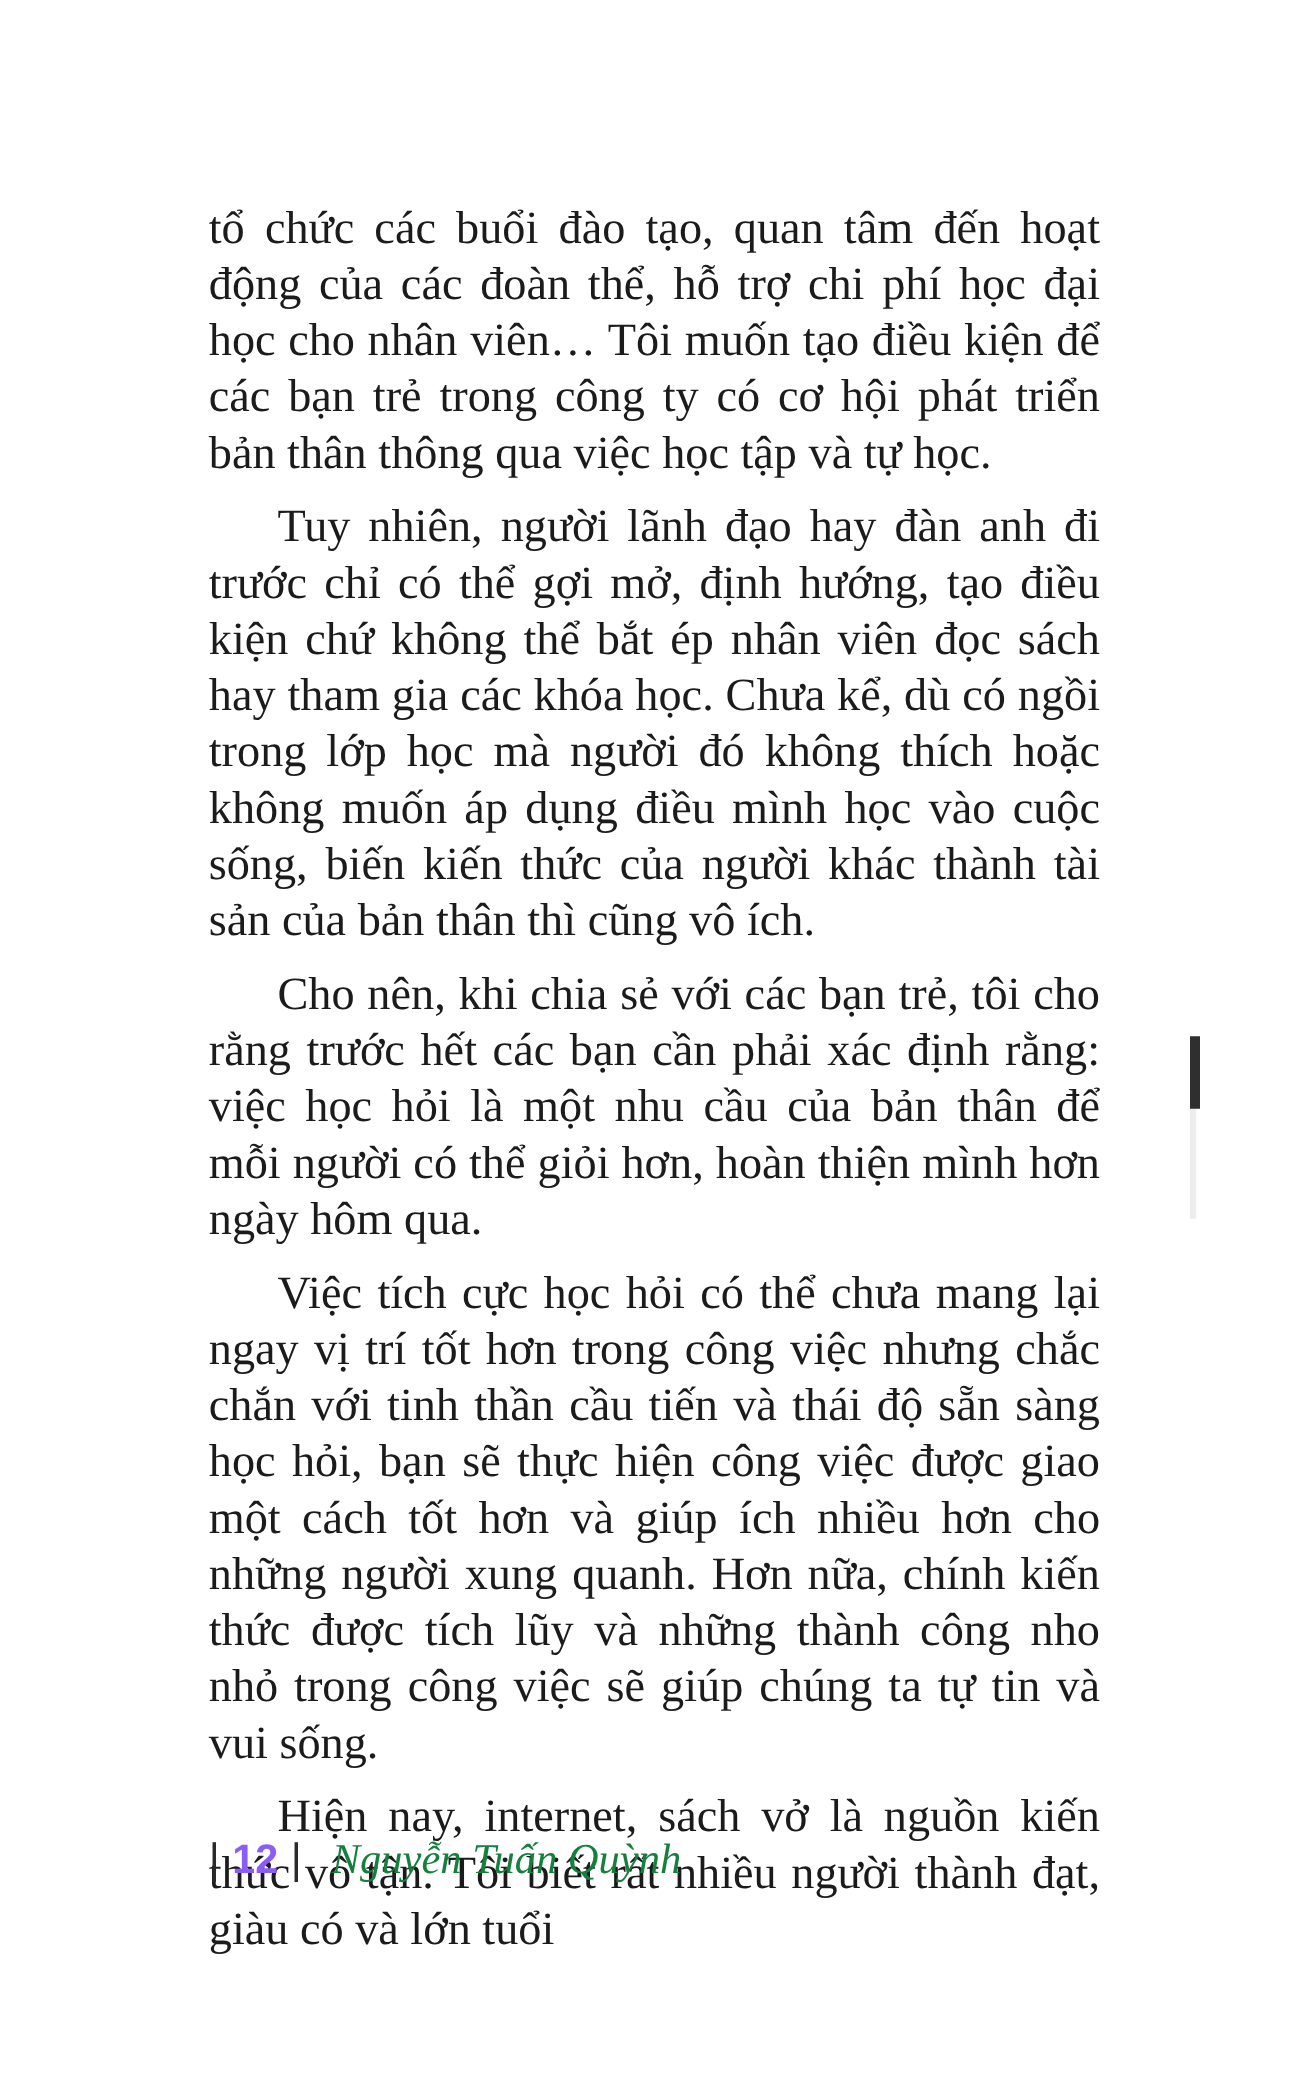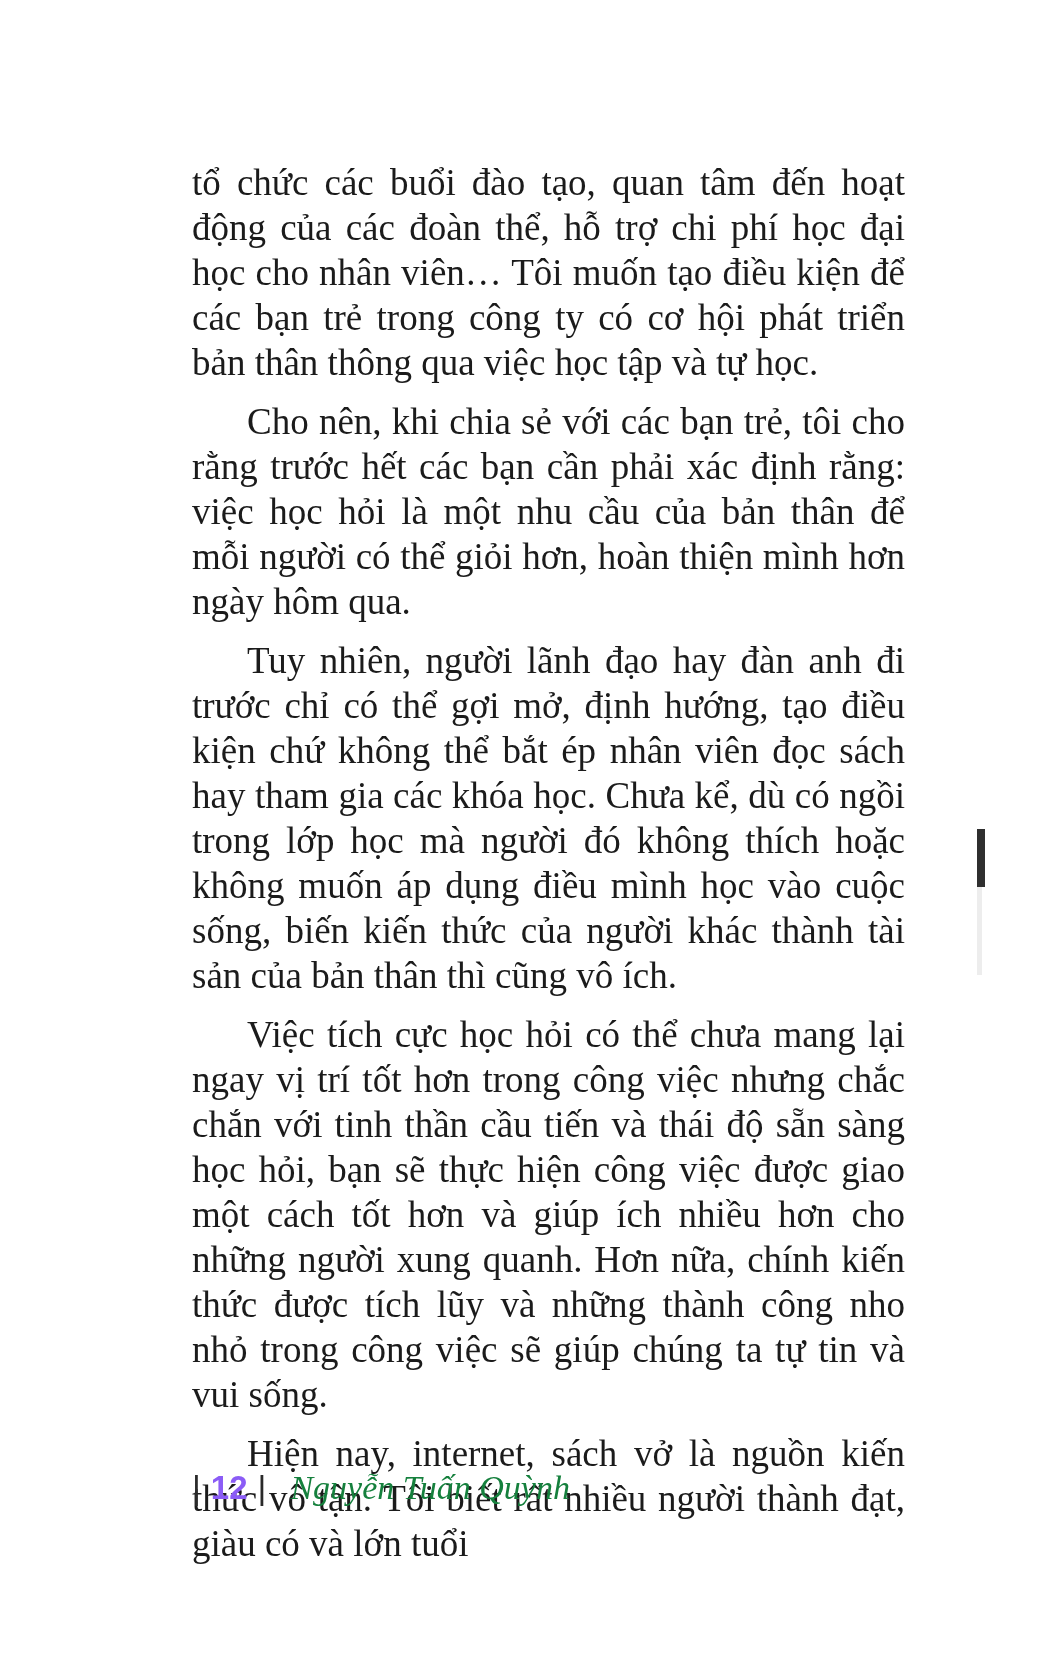--- a/index.html
+++ b/index.html
@@ -7,21 +7,20 @@
     padding: 0;
     background: #ffffff;
   }
   .page {
     position: relative;
     width: 960px;
     height: 1662px;
     background: #ffffff;
     overflow: hidden;
     font-family: "Liberation Serif", serif;
-    margin-left: 25px;
   }
   .text-block {
     position: absolute;
     left: 167px;
     top: 160px;
     width: 713px;
     color: #1b1b1b;
     font-size: 37px;
     line-height: 45px;
     text-align: justify;
@@ -83,22 +82,22 @@
     background: #2f2f2f;
   }
 </style>
 </head>
 <body>
 
 <div class="page">
 
   <div class="text-block">
     <p>tổ chức các buổi đào tạo, quan tâm đến hoạt động của các đoàn thể, hỗ trợ chi phí học đại học cho nhân viên… Tôi muốn tạo điều kiện để các bạn trẻ trong công ty có cơ hội phát triển bản thân thông qua việc học tập và tự học.</p>
+    <p class="indent">Tuy nhiên, người lãnh đạo hay đàn anh đi trước chỉ có thể gợi mở, định hướng, tạo điều kiện chứ không thể bắt ép nhân viên đọc sách hay tham gia các khóa học. Chưa kể, dù có ngồi trong lớp học mà người đó không thích hoặc không muốn áp dụng điều mình học vào cuộc sống, biến kiến thức của người khác thành tài sản của bản thân thì cũng vô ích.</p>
     <p class="indent">Cho nên, khi chia sẻ với các bạn trẻ, tôi cho rằng trước hết các bạn cần phải xác định rằng: việc học hỏi là một nhu cầu của bản thân để mỗi người có thể giỏi hơn, hoàn thiện mình hơn ngày hôm qua.</p>
-    <p class="indent">Tuy nhiên, người lãnh đạo hay đàn anh đi trước chỉ có thể gợi mở, định hướng, tạo điều kiện chứ không thể bắt ép nhân viên đọc sách hay tham gia các khóa học. Chưa kể, dù có ngồi trong lớp học mà người đó không thích hoặc không muốn áp dụng điều mình học vào cuộc sống, biến kiến thức của người khác thành tài sản của bản thân thì cũng vô ích.</p>
     <p class="indent">Việc tích cực học hỏi có thể chưa mang lại ngay vị trí tốt hơn trong công việc nhưng chắc chắn với tinh thần cầu tiến và thái độ sẵn sàng học hỏi, bạn sẽ thực hiện công việc được giao một cách tốt hơn và giúp ích nhiều hơn cho những người xung quanh. Hơn nữa, chính kiến thức được tích  lũy và những thành công nho nhỏ trong công việc sẽ giúp chúng ta tự tin và vui sống.</p>
     <p class="indent">Hiện nay, internet, sách vở là nguồn kiến thức vô tận. Tôi biết rất nhiều người thành đạt, giàu có và lớn tuổi</p>
   </div>
 
   <div class="footer">
     <span class="bar">|</span>
     <span class="pagenum">12</span>
     <span class="bar">|</span>
     <span class="author">Nguyễn Tuấn Quỳnh</span>
   </div>

